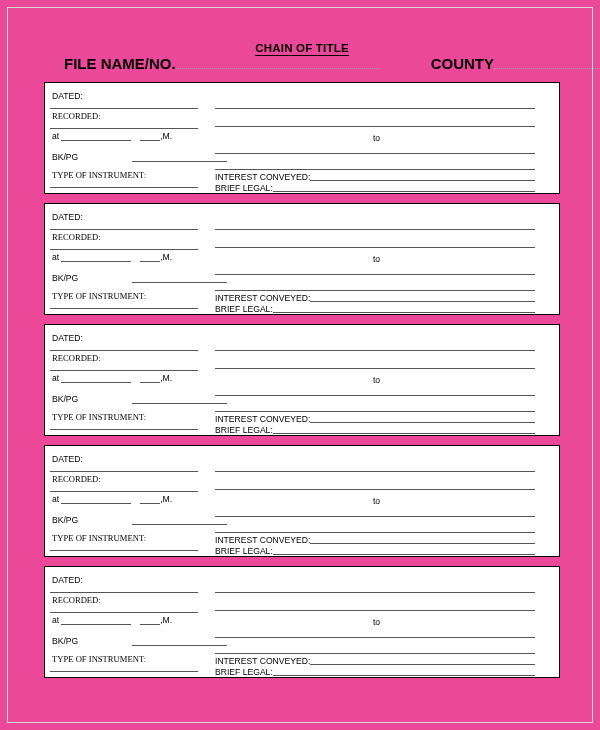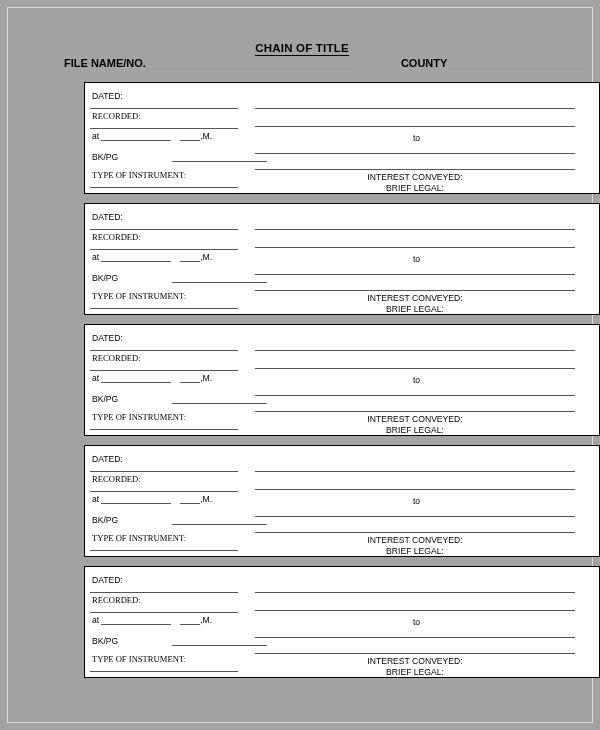--- a/index.html
+++ b/index.html
@@ -14,21 +14,21 @@
     height: 730px;
     overflow: hidden;
   }
 
   
   .page {
     position: relative;
     width: 600px;
     height: 730px;
     box-sizing: border-box;
-    background: #a3a3a3;
+    background: #ec4899;
   }
   .page-border {
     position: absolute;
     left: 7px;
     top: 7px;
     width: 586px;
     height: 716px;
     box-sizing: border-box;
     border: 1px solid #d8d8d8;
     pointer-events: none;
@@ -65,21 +65,21 @@
     position: absolute;
     left: 0;
     top: 16px;
     width: 516px;
     display: flex;
     align-items: flex-end;
   }
   .hf {
     display: flex;
     align-items: flex-end;
-    font-size: 11px;
+    font-size: 15px;
     font-weight: bold;
     color: #000;
   }
   .hf-file { margin-left: 20px; }
   .hf-county { margin-left: 50px; }
   .hf-label { white-space: nowrap; line-height: 11px; }
   .hf-rule {
     border-bottom: 1px dotted #9a9a9a;
     height: 9px;
   }
@@ -94,21 +94,20 @@
     width: 516px;
   }
   .entry-block {
     position: relative;
     box-sizing: border-box;
     width: 516px;
     height: 112px;
     border: 1.8px solid #000;
     background: #fff;
     margin-bottom: 9px;
-    margin-left: 40px;
   }
   .entry-block:last-child { margin-bottom: 0; }
 
   .block-inner {
     position: relative;
     width: 100%;
     height: 100%;
   }
 
   
@@ -198,24 +197,23 @@
     font-size: 8.6px;
     color: #000;
     line-height: 10px;
   }
 
   .r-field {
     position: absolute;
     left: 5px;
     right: 8px;
     display: flex;
-    align-items: center;
+    align-items: flex-start;
     font-size: 8.6px;
     color: #000;
-    flex-direction: column;
   }
   .r-interest { top: 89px; }
   .r-brief    { top: 100px; }
   .r-field-label { white-space: nowrap; line-height: 10px; }
   .r-field-rule {
     flex: 1 1 auto;
     border-bottom: 1px solid #555;
     height: 8px;
   }
 </style>

